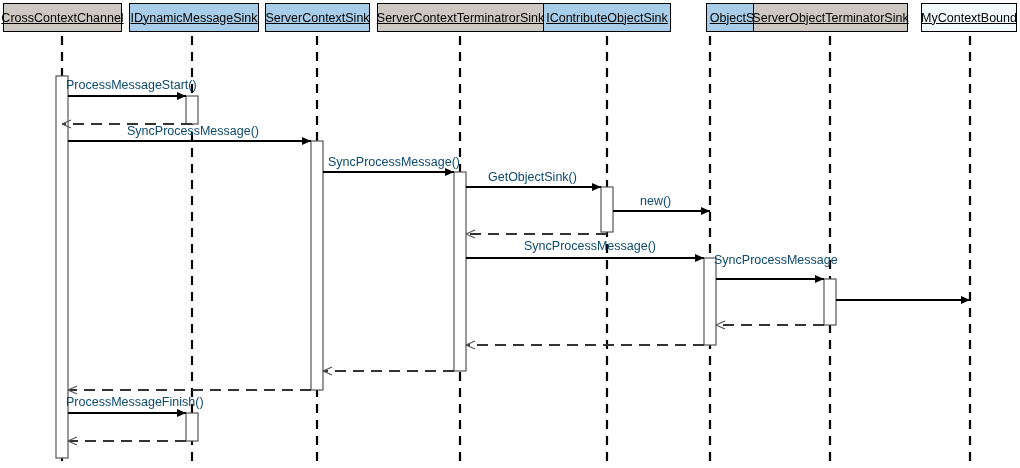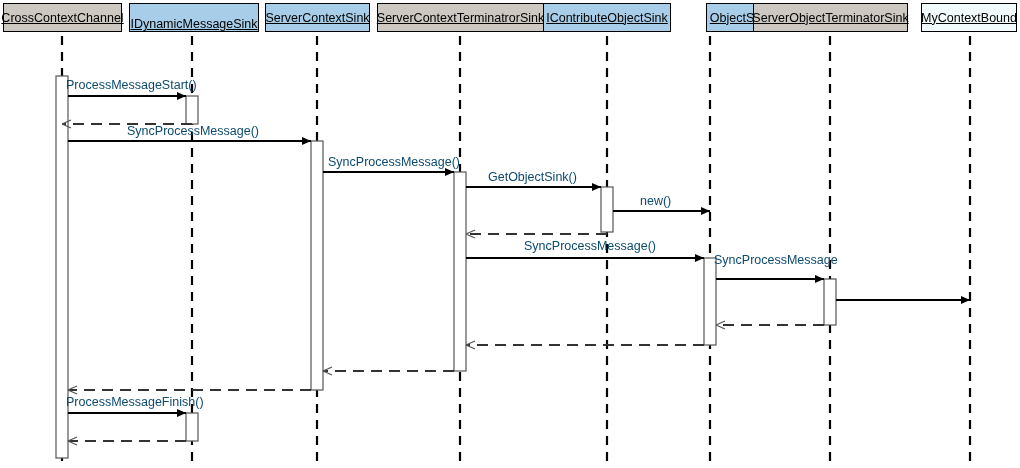--- a/index.html
+++ b/index.html
@@ -70,21 +70,21 @@
         <line x1="454" x2="323" y1="371" y2="371" stroke="#333333" stroke-width="1.8" stroke-dasharray="11,7" marker-end="url(#arrowOpen)"></line>
         <line x1="311" x2="68" y1="390" y2="390" stroke="#333333" stroke-width="1.8" stroke-dasharray="11,7" marker-end="url(#arrowOpen)"></line>
         <line x1="68" x2="186" y1="413" y2="413" stroke="#000000" stroke-width="2" marker-end="url(#arrowFilled)"></line>
         <line x1="186" x2="68" y1="441" y2="441" stroke="#333333" stroke-width="1.8" stroke-dasharray="11,7" marker-end="url(#arrowOpen)"></line>
       </g>
   </svg>
   <div id="heads-layer">
       <div class="lifeline-head" style="left: 3px; width: 119px; background: rgb(205, 201, 194);">
         <span>CrossContextChannel</span>
       </div>
-      <div class="lifeline-head" style="left: 129px; width: 130px; background: rgb(168, 205, 232); align-items: flex-end;">
+      <div class="lifeline-head" style="left: 129px; width: 130px; background: rgb(168, 205, 232);">
         <span>IDynamicMessageSink</span>
       </div>
       <div class="lifeline-head" style="left: 265px; width: 105px; background: rgb(168, 205, 232);">
         <span>ServerContextSink</span>
       </div>
       <div class="lifeline-head" style="left: 377px; width: 167px; background: rgb(205, 201, 194);">
         <span>ServerContextTerminatrorSink</span>
       </div>
       <div class="lifeline-head" style="left: 543px; width: 128px; background: rgb(168, 205, 232);">
         <span>IContributeObjectSink</span>

